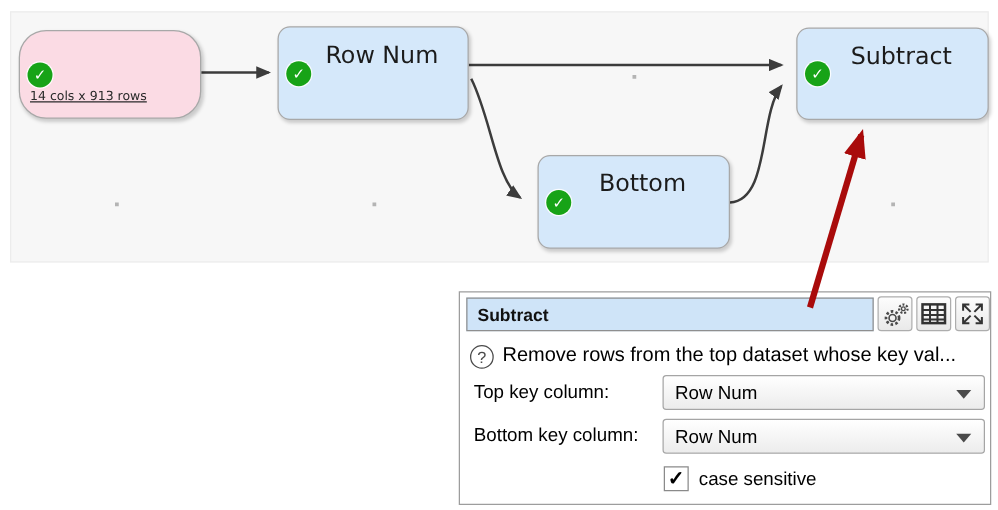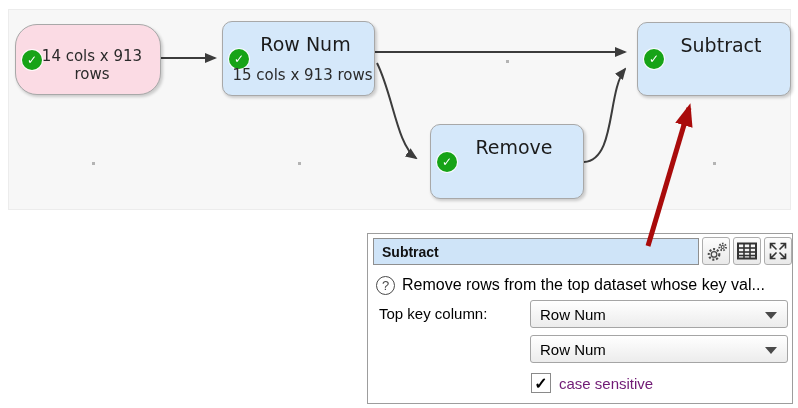--- a/index.html
+++ b/index.html
@@ -23,21 +23,21 @@
     font-family:"DejaVu Sans", sans-serif;
   }
   .node-pink { background:#fbdbe4; border-radius:22px; }
   .node-blue { background:#d5e8fa; border-radius:10px; }
   .node-title {
     margin-top:11px; text-align:center; font-size:19px; color:#1b1b1b;
     padding-left:14px; white-space:nowrap;
   }
   .node-sub {
     position:absolute; bottom:11px; left:0; width:100%;
-    text-align:center; font-size:15px; color:#2a2a2a; padding-left:8px;
+    font-size:10px; color:#2a2a2a; padding-left:8px;text-decoration:underline;
   }
   .check {
     position:absolute; left:6px; top:50%; transform:translateY(-50%);
     width:20px; height:20px; border-radius:50%;
     background:#17a317; color:#ffffff; font-size:12px; font-weight:bold;
     display:flex; align-items:center; justify-content:center;
     box-shadow:0 0 0 1px rgba(255,255,255,.85);
   }
 
   
@@ -83,21 +83,21 @@
     position:absolute; right:10px; top:11px; width:0; height:0;
     border-left:6px solid transparent; border-right:6px solid transparent;
     border-top:7px solid #4a4a4a;
   }
   .check-row { position:absolute; left:163px; top:139px; display:flex; align-items:center; }
   .checkbox {
     width:20px; height:20px; background:#fff; border:1px solid #8a8a8a;
     display:flex; align-items:center; justify-content:center;
     font-size:16px; font-weight:bold; color:#000; cursor:pointer;
   }
-  .check-label { margin-left:8px; font-size:15px; color:#701a75; }
+  .check-label { margin-left:8px; font-size:15px; color:#000000; }
 
   
   .red-arrow { position:absolute; left:0; top:0; width:798px; height:408px; pointer-events:none; z-index:40; }
 </style>
 </head>
 <body>
 
 <div class="stage">
 
   <div class="canvas">
@@ -120,26 +120,25 @@
     <div class="dot" style="left:704px; top:152px;"></div>
 
     <div class="node node-pink" style="left:6px; top:14px; width:146px; height:71px;">
       <span class="check">✓</span>
       <div class="node-sub">14 cols x 913 rows</div>
     </div>
 
     <div class="node node-blue" style="left:213px; top:11px; width:153px; height:75px;">
       <span class="check">✓</span>
       <div class="node-title">Row Num</div>
-      <div class="node-sub">15 cols x 913 rows</div>
     </div>
 
     <div class="node node-blue" style="left:421px; top:114px; width:154px; height:75px;">
       <span class="check">✓</span>
-      <div class="node-title">Remove</div>
+      <div class="node-title">Bottom</div>
     </div>
 
     <div class="node node-blue" style="left:628px; top:12px; width:154px; height:74px;">
       <span class="check">✓</span>
       <div class="node-title">Subtract</div>
     </div>
   </div>
 
   <div class="panel">
 
@@ -187,20 +186,21 @@
 
     <div class="field-row row-1">
       <span class="field-label">Top key column:</span>
       <div class="dropdown">
         <span>Row Num</span>
         <span class="caret"></span>
       </div>
     </div>
 
     <div class="field-row row-2">
+      <span class="field-label">Bottom key column:</span>
       <div class="dropdown">
         <span>Row Num</span>
         <span class="caret"></span>
       </div>
     </div>
 
     <div class="check-row">
       <span class="checkbox">
         <span>✓</span>
       </span>

